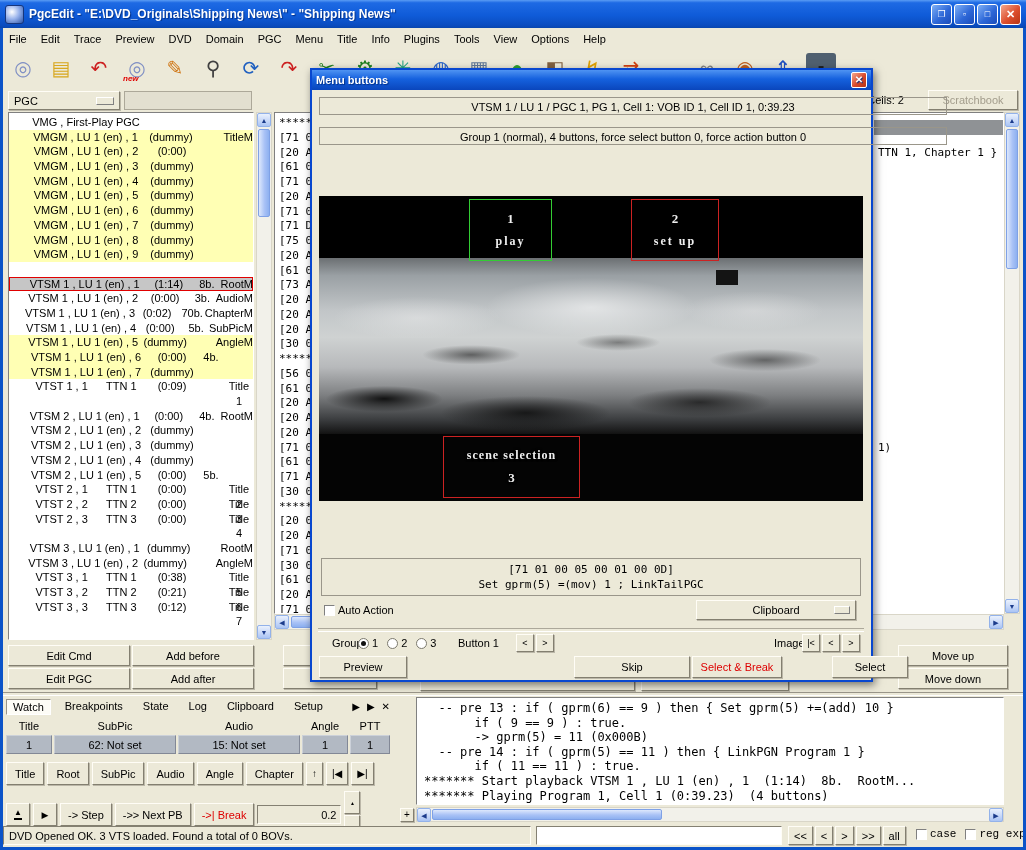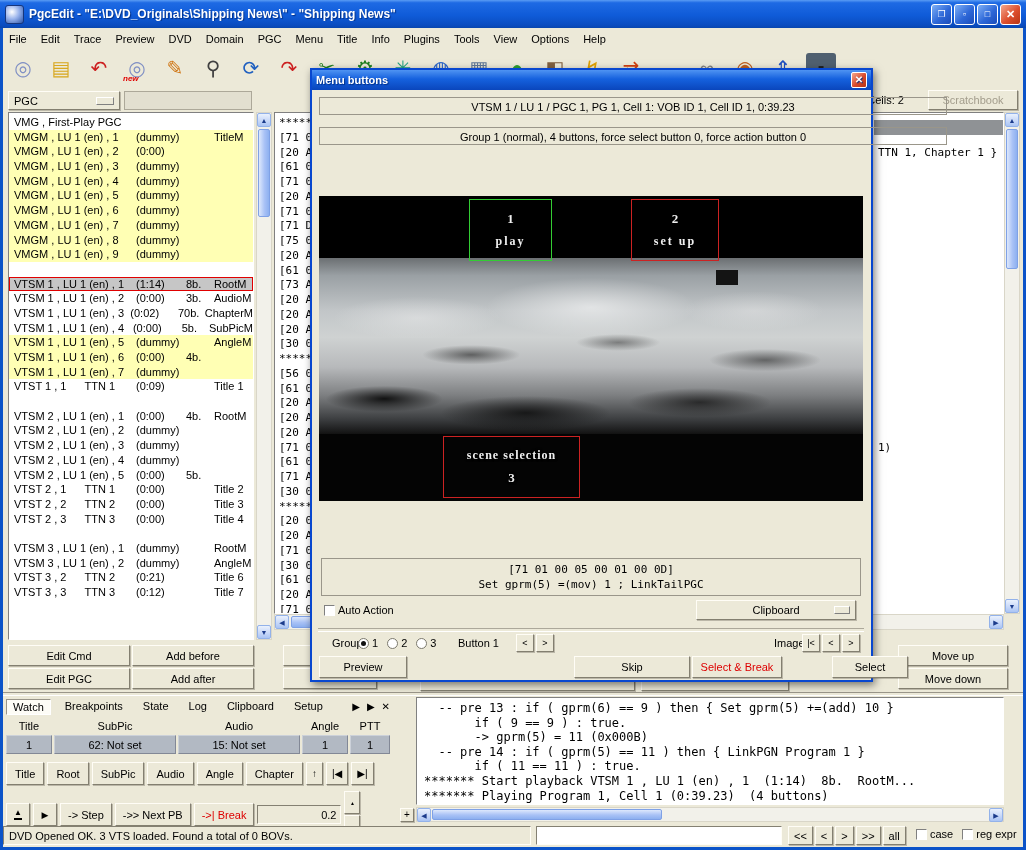--- a/index.html
+++ b/index.html
@@ -38,21 +38,21 @@
   
   .pgc-combo{position:absolute;left:8px;top:91px;width:112px;height:19px;z-index:1;padding:0 5px;justify-content:flex-start;}
   .combo-ind{margin-left:auto;width:16px;height:6px;background:#ece9d8;border:1px solid;border-color:#fff #808080 #808080 #fff;}
   .empty-box{position:absolute;left:124px;top:91px;width:128px;height:19px;background:#e2dfd0;border:1px solid #aca899;box-sizing:border-box;z-index:1;}
   .cells-text{position:absolute;right:122px;top:94px;z-index:1;white-space:nowrap;}
   .scratchbook{position:absolute;left:928px;top:90px;width:90px;height:20px;color:#a39d8c;z-index:1;}
 
   
   .pgc-list{position:absolute;left:8px;top:112px;width:246px;height:528px;background:#fff;z-index:1;
     border:1px solid;border-color:#808080 #fff #fff #808080;box-sizing:border-box;overflow:hidden;padding-top:2px;}
-  .prow{display:flex;height:14.7px;line-height:14.7px;padding-left:5px;}
+  .prow{display:flex;height:14.7px;line-height:14.7px;padding-left:16px;text-align:center;}
   .prow .pc1{width:122px;white-space:pre;overflow:hidden;}
   .prow .pc2{width:50px;}
   .prow .pc3{width:28px;}
   .prow .pc4{flex:1;}
   .hl-y{background:#ffffb4;}
   .hl-sel{background:#c6c6c6;outline:1px solid #e00000;outline-offset:-1px;}
 
   
   .cmd-panel{position:absolute;left:274px;top:112px;width:730px;height:502px;background:#fff;z-index:1;
     border:1px solid;border-color:#808080 #fff #fff #808080;box-sizing:border-box;overflow:hidden;padding:3px 0 0 4px;position:absolute;}
@@ -100,21 +100,21 @@
     border:1px solid;border-color:#808080 #fff #fff #808080;box-sizing:border-box;overflow:hidden;padding:3px 0 0 7px;}
   .logline{font-family:"DejaVu Sans Mono","Liberation Mono",monospace;font-size:12px;line-height:14.6px;white-space:pre;}
 
   
   .status-msg{position:absolute;left:3px;top:826px;width:528px;height:19px;line-height:18px;padding-left:5px;background:#ece9d8;z-index:1;}
   .status-input{position:absolute;left:536px;top:826px;width:246px;height:19px;background:#fff;z-index:1;
     border:1px solid;border-color:#848072 #fffdf6 #fffdf6 #848072;box-sizing:border-box;font-size:11px;padding:0 3px;outline:none;}
   .status-nav{position:absolute;left:788px;top:826px;display:flex;gap:2px;z-index:1;}
   .status-nav .btn{height:19px;min-width:16px;padding:0 5px;}
   .status-checks{position:absolute;left:916px;top:828px;display:flex;gap:9px;align-items:center;z-index:1;white-space:nowrap;}
-  .checkwrap{display:inline-flex;align-items:center;}
+  .checkwrap{display:inline-flex;align-items:center;font-family:Liberation Mono, monospace;}
   .checkbox{width:11px;height:11px;background:#fff;border:1px solid;border-color:#808080 #fff #fff #808080;
     box-sizing:border-box;display:inline-block;margin-right:3px;}
 
   
   .dialog{position:absolute;left:310px;top:68px;width:563px;height:614px;z-index:50;background:#ece9d8;
     border:2px solid #0847cf;box-sizing:border-box;box-shadow:2px 3px 8px rgba(0,0,0,.5);}
   .dlg-title{height:20px;display:flex;align-items:center;padding:0 4px;color:#fff;font-weight:bold;font-size:11px;
     background:linear-gradient(180deg,#4f93f2 0%,#1561de 45%,#0a46bc 100%);text-shadow:1px 1px 1px #013088;}
   .dlg-close{margin-left:auto;width:16px;height:16px;border-radius:2px;border:1px solid #fff;color:#fff;
     background:linear-gradient(135deg,#f4a88e,#d8492a 55%,#b83414);font-size:10px;line-height:14px;text-align:center;font-weight:bold;box-sizing:border-box;}
@@ -457,20 +457,26 @@
       <span class="pc3"></span>
       <span class="pc4">RootM</span>
     </div>
     <div class="prow hl-w">
       <span class="pc1">VTSM 3 , LU 1 (en) , 2</span>
       <span class="pc2">(dummy)</span>
       <span class="pc3"></span>
       <span class="pc4">AngleM</span>
     </div>
     <div class="prow hl-w">
+      <span class="pc1">VTST 3 , 1      TTN 1</span>
+      <span class="pc2">(0:38)</span>
+      <span class="pc3"></span>
+      <span class="pc4">Title 5</span>
+    </div>
+    <div class="prow hl-w">
       <span class="pc1">VTST 3 , 2      TTN 2</span>
       <span class="pc2">(0:21)</span>
       <span class="pc3"></span>
       <span class="pc4">Title 6</span>
     </div>
     <div class="prow hl-w">
       <span class="pc1">VTST 3 , 3      TTN 3</span>
       <span class="pc2">(0:12)</span>
       <span class="pc3"></span>
       <span class="pc4">Title 7</span>

